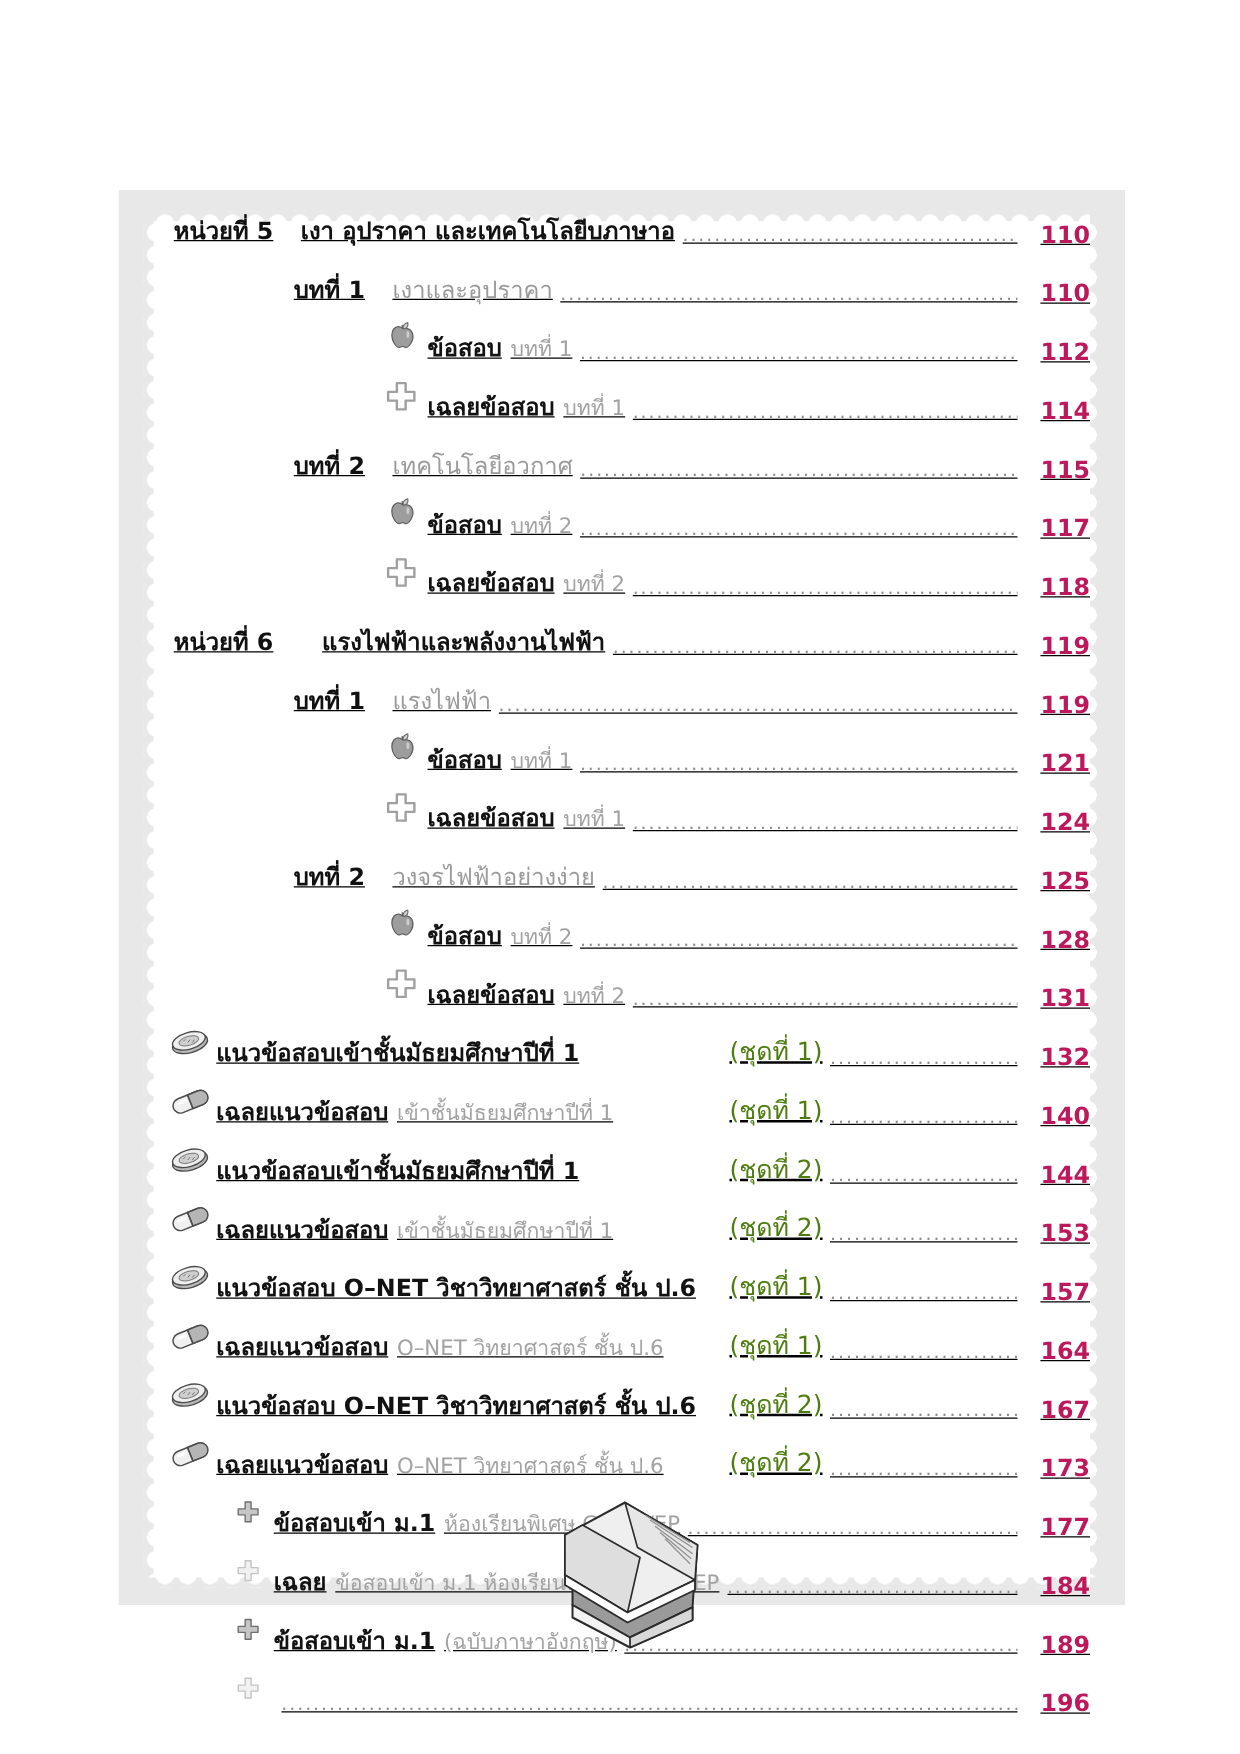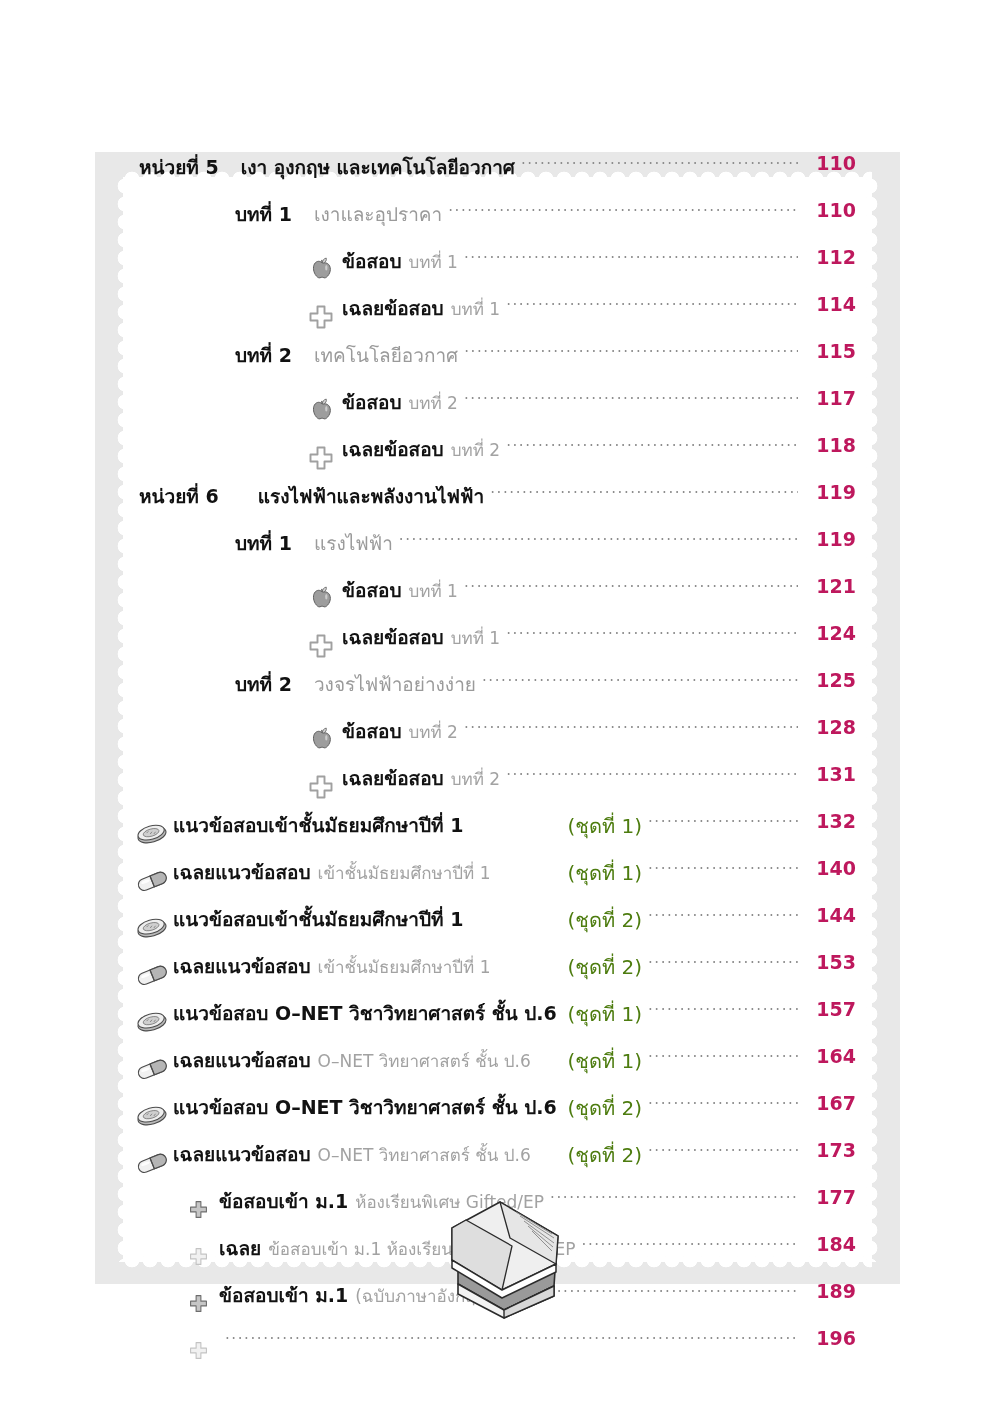--- a/index.html
+++ b/index.html
@@ -69,24 +69,25 @@
   #toc {
     position: absolute;
     left: 0;
     top: 0;
     width: 805px;
   }
 
   .row {
     position: relative;
     display: flex;
-    align-items: flex-start;
+    align-items: flex-end;
     height: 47px;
     padding-left: 10px;
-    padding-right: 44px;
+    padding-right: 28px;
+    text-decoration: underline;
   }
 
   .icon-cell {
     width: 42px;
     flex: 0 0 42px;
     display: flex;
     justify-content: center;
     align-items: center;
     align-self: center;
     height: 100%;
@@ -173,21 +174,21 @@
 <div id="page-frame">
   <div id="page-sheet"></div>
   <div class="scallop scallop-top"></div>
   <div class="scallop scallop-bottom"></div>
   <div class="scallop scallop-left"></div>
   <div class="scallop scallop-right"></div>
 
   <div id="toc">
       <div class="row ind-unit">
         <span class="label-unit" style="margin-right: 22px;">หน่วยที่ 5</span>
-        <span class="title bold"><span>เงา อุงกฤษ และเทคโนโลยีอวกาศ</span></span>
+        <span class="title bold"><span>เงา อุปราคา และเทคโนโลยีบภาษาอ</span></span>
         <span class="dots">....................................................................................................................</span>
         <span class="pageno">110</span>
       </div>
       <div class="row ind-chapter">
         <span class="label-chapter" style="margin-right: 22px;">บทที่ 1</span>
         <span class="title light"><span>เงาและอุปราคา</span></span>
         <span class="dots">....................................................................................................................</span>
         <span class="pageno">110</span>
       </div>
       <div class="row ind-icon">

